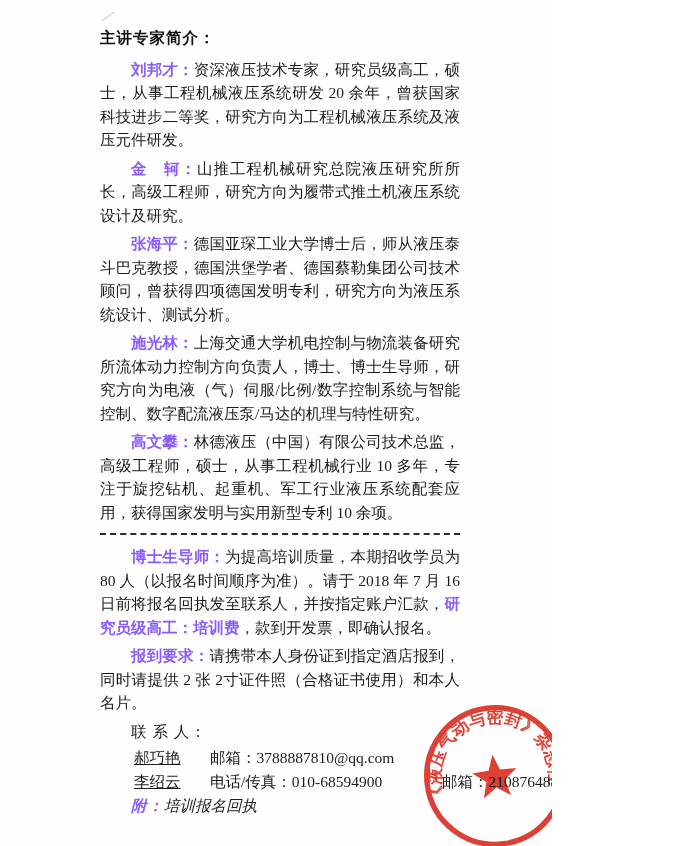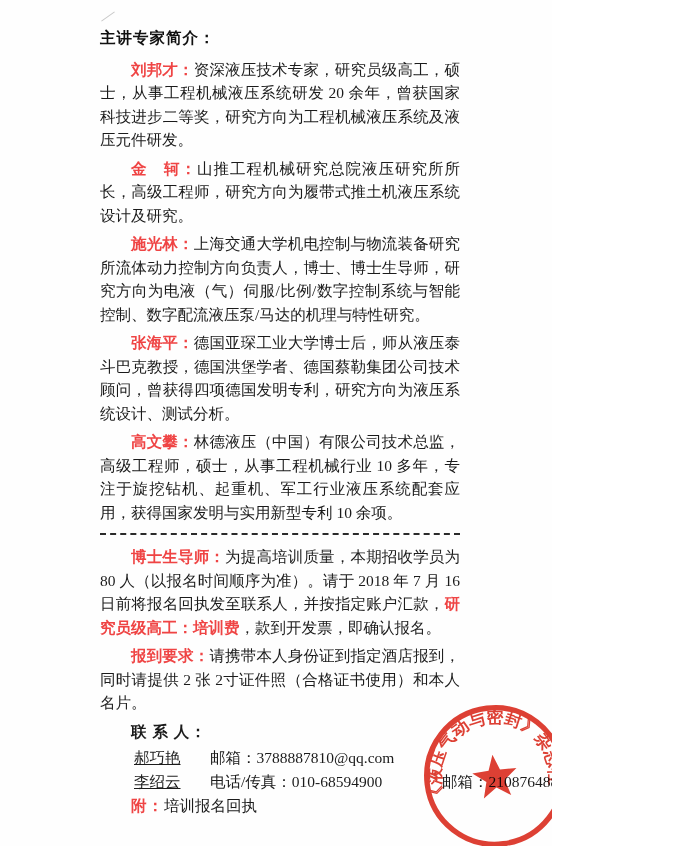--- a/index.html
+++ b/index.html
@@ -19,44 +19,45 @@
     font-weight:bold;
     color:#111;
     margin:0 0 8px 0;
     letter-spacing:1px;
   }
   p.para{
     margin:0 0 5px 0;
     text-align:justify;
     text-indent:2em;
   }
-  p.para b{color:#ef4444;}
+  p.para b{color:#8b5cf6;}
   .sep{
     border:none;
     border-top:2px dashed #2a2a2a;
     margin:9px 0 10px 0;
   }
   .contact-label{
-    font-weight:bold;
+    font-weight:normal;
     margin:0 0 3px 0;
     text-indent:2em;
     letter-spacing:1px;
   }
   .contact-row{
     display:flex;
     padding-left:34px;
     gap:14px;
     line-height:24px;
     white-space:nowrap;
   }
   .contact-row .c-name{min-width:62px;text-decoration:underline;}
   .contact-row .c-phone{min-width:218px;}
   .attachment{
     margin:10px 0 0 0;
     text-indent:0;
+    font-style:italic;
   }
   .attachment b{letter-spacing:1px;}
   .signature{
     position:relative;
     margin-top:24px;
     z-index:1;
   }
   .sig-org{
     text-align:right;
     padding-right:30px;
@@ -96,23 +97,23 @@
 <div class="page">
 
   <div class="scan-artifact"></div>
 
   <p class="heading">主讲专家简介：</p>
 
   <p class="para"><b>刘邦才：</b><span>资深液压技术专家，研究员级高工，硕士，从事工程机械液压系统研发 20 余年，曾获国家科技进步二等奖，研究方向为工程机械液压系统及液压元件研发。</span></p>
 
   <p class="para"><b>金　轲：</b><span>山推工程机械研究总院液压研究所所长，高级工程师，研究方向为履带式推土机液压系统设计及研究。</span></p>
 
+  <p class="para"><b>张海平：</b><span>德国亚琛工业大学博士后，师从液压泰斗巴克教授，德国洪堡学者、德国蔡勒集团公司技术顾问，曾获得四项德国发明专利，研究方向为液压系统设计、测试分析。</span></p>
+
   <p class="para"><b>施光林：</b><span>上海交通大学机电控制与物流装备研究所流体动力控制方向负责人，博士、博士生导师，研究方向为电液（气）伺服/比例/数字控制系统与智能控制、数字配流液压泵/马达的机理与特性研究。</span></p>
-
-  <p class="para"><b>张海平：</b><span>德国亚琛工业大学博士后，师从液压泰斗巴克教授，德国洪堡学者、德国蔡勒集团公司技术顾问，曾获得四项德国发明专利，研究方向为液压系统设计、测试分析。</span></p>
 
 
   <p class="para"><b>高文攀：</b><span>林德液压（中国）有限公司技术总监，高级工程师，硕士，从事工程机械行业 10 多年，专注于旋挖钻机、起重机、军工行业液压系统配套应用，获得国家发明与实用新型专利 10 余项。</span></p>
 
   <hr class="sep">
 
   <p class="para"><b>博士生导师：</b><span>为提高培训质量，本期招收学员为 80 人（以报名时间顺序为准）。请于 2018 年 7 月 16 日前将报名回执发至联系人，并按指定账户汇款，</span><b>研究员级高工：培训费</b><span>，款到开发票，即确认报名。</span></p>
 
   <p class="para"><b>报到要求：</b><span>请携带本人身份证到指定酒店报到，同时请提供 2 张 2寸证件照（合格证书使用）和本人名片。</span></p>
 

